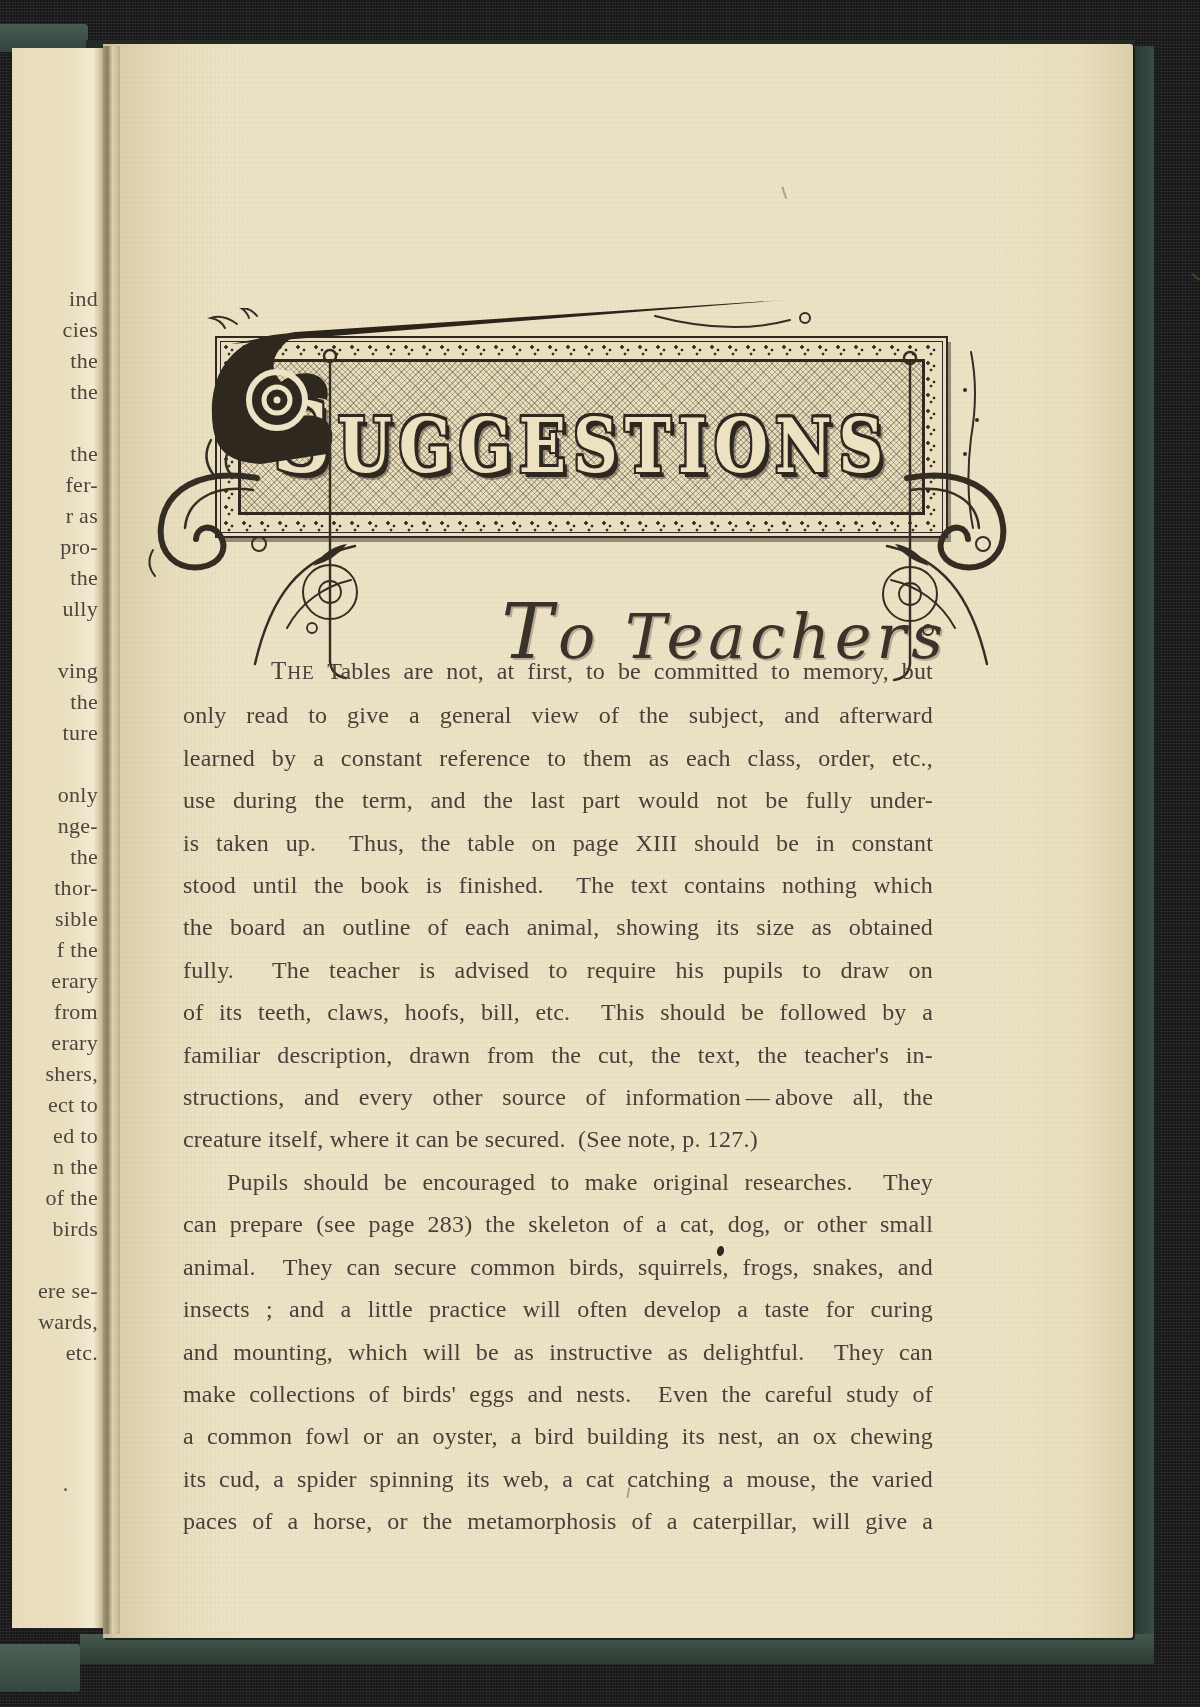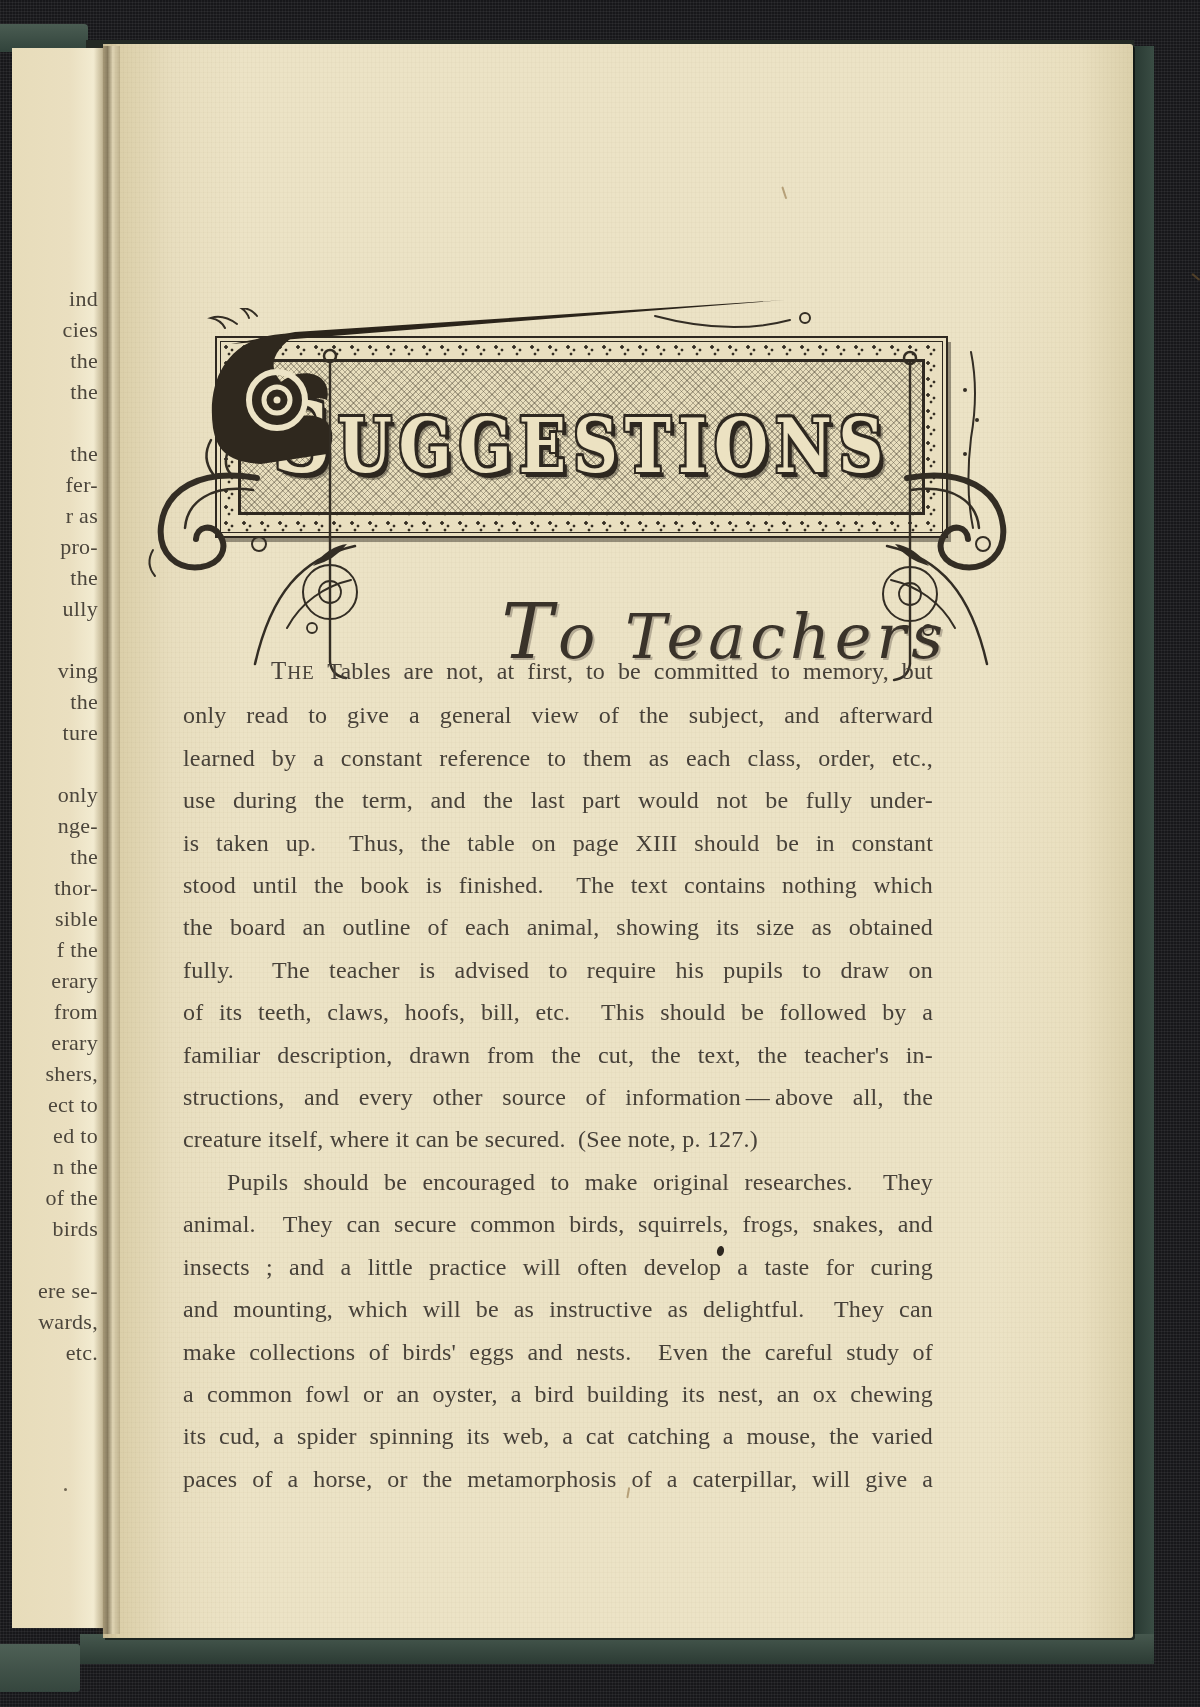--- a/index.html
+++ b/index.html
@@ -228,20 +228,21 @@
             <div class="line">fully.&nbsp; The teacher is advised to require his pupils to draw on</div>
             <div class="line">of its teeth, claws, hoofs, bill, etc.&nbsp; This should be followed by a</div>
             <div class="line">familiar description, drawn from the cut, the text, the teacher's in-</div>
             <div class="line">structions, and every other source of information — above all, the</div>
             <div class="line">creature itself, where it can be secured.&nbsp; (See note, p. 127.)</div>
           </div>
       </div>
       <div class="para">
         <div class="line first">Pupils should be encouraged to make original researches.&nbsp; They</div>
         <div class="para2-lines">
+            <div class="line">can prepare (see page 283) the skeleton of a cat, dog, or other small</div>
             <div class="line">animal.&nbsp; They can secure common birds, squirrels, frogs, snakes, and</div>
             <div class="line">insects ; and a little practice will often develop a taste for curing</div>
             <div class="line">and mounting, which will be as instructive as delightful.&nbsp; They can</div>
             <div class="line">make collections of birds' eggs and nests.&nbsp; Even the careful study of</div>
             <div class="line">a common fowl or an oyster, a bird building its nest, an ox chewing</div>
             <div class="line">its cud, a spider spinning its web, a cat catching a mouse, the varied</div>
             <div class="line">paces of a horse, or the metamorphosis of a caterpillar, will give a</div>
           </div>
       </div>
     </div>

